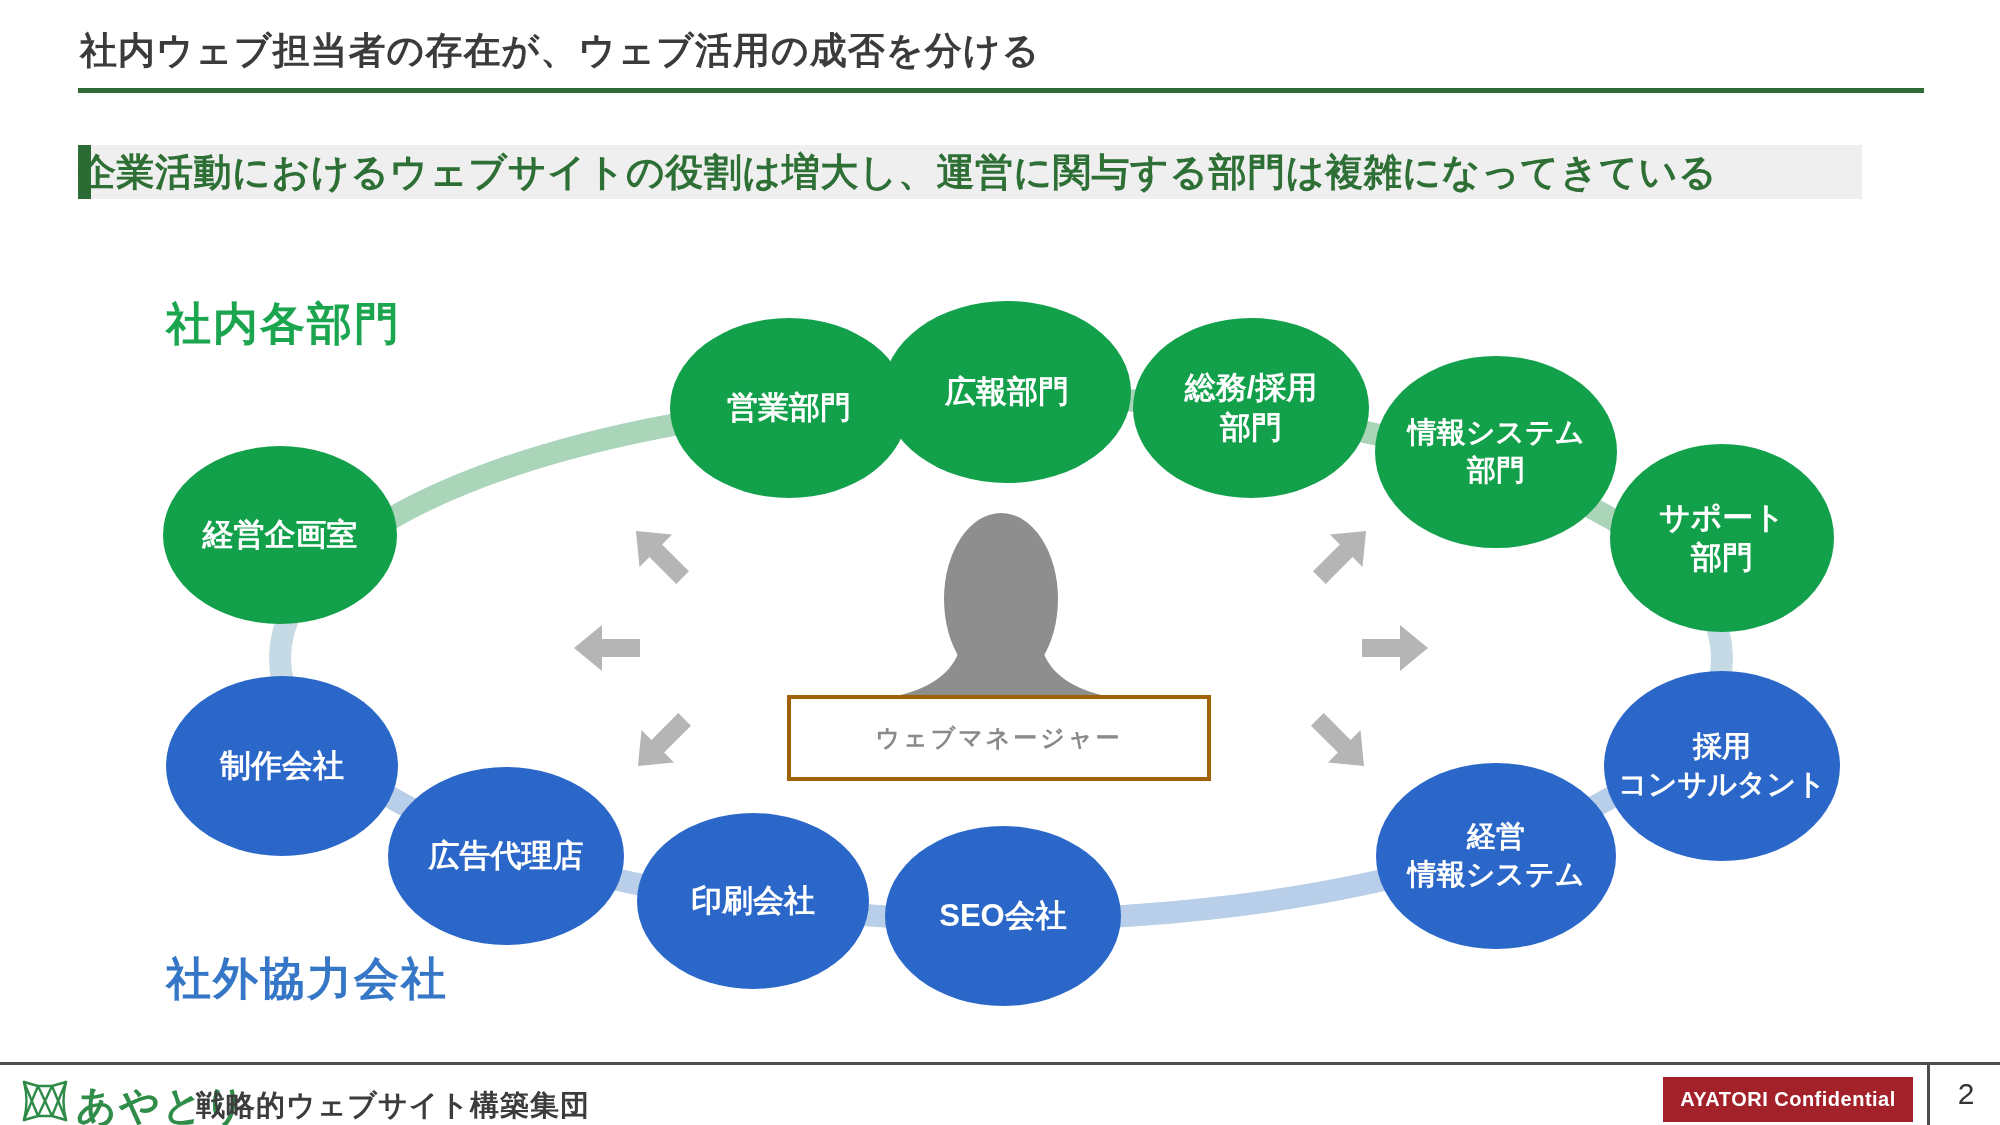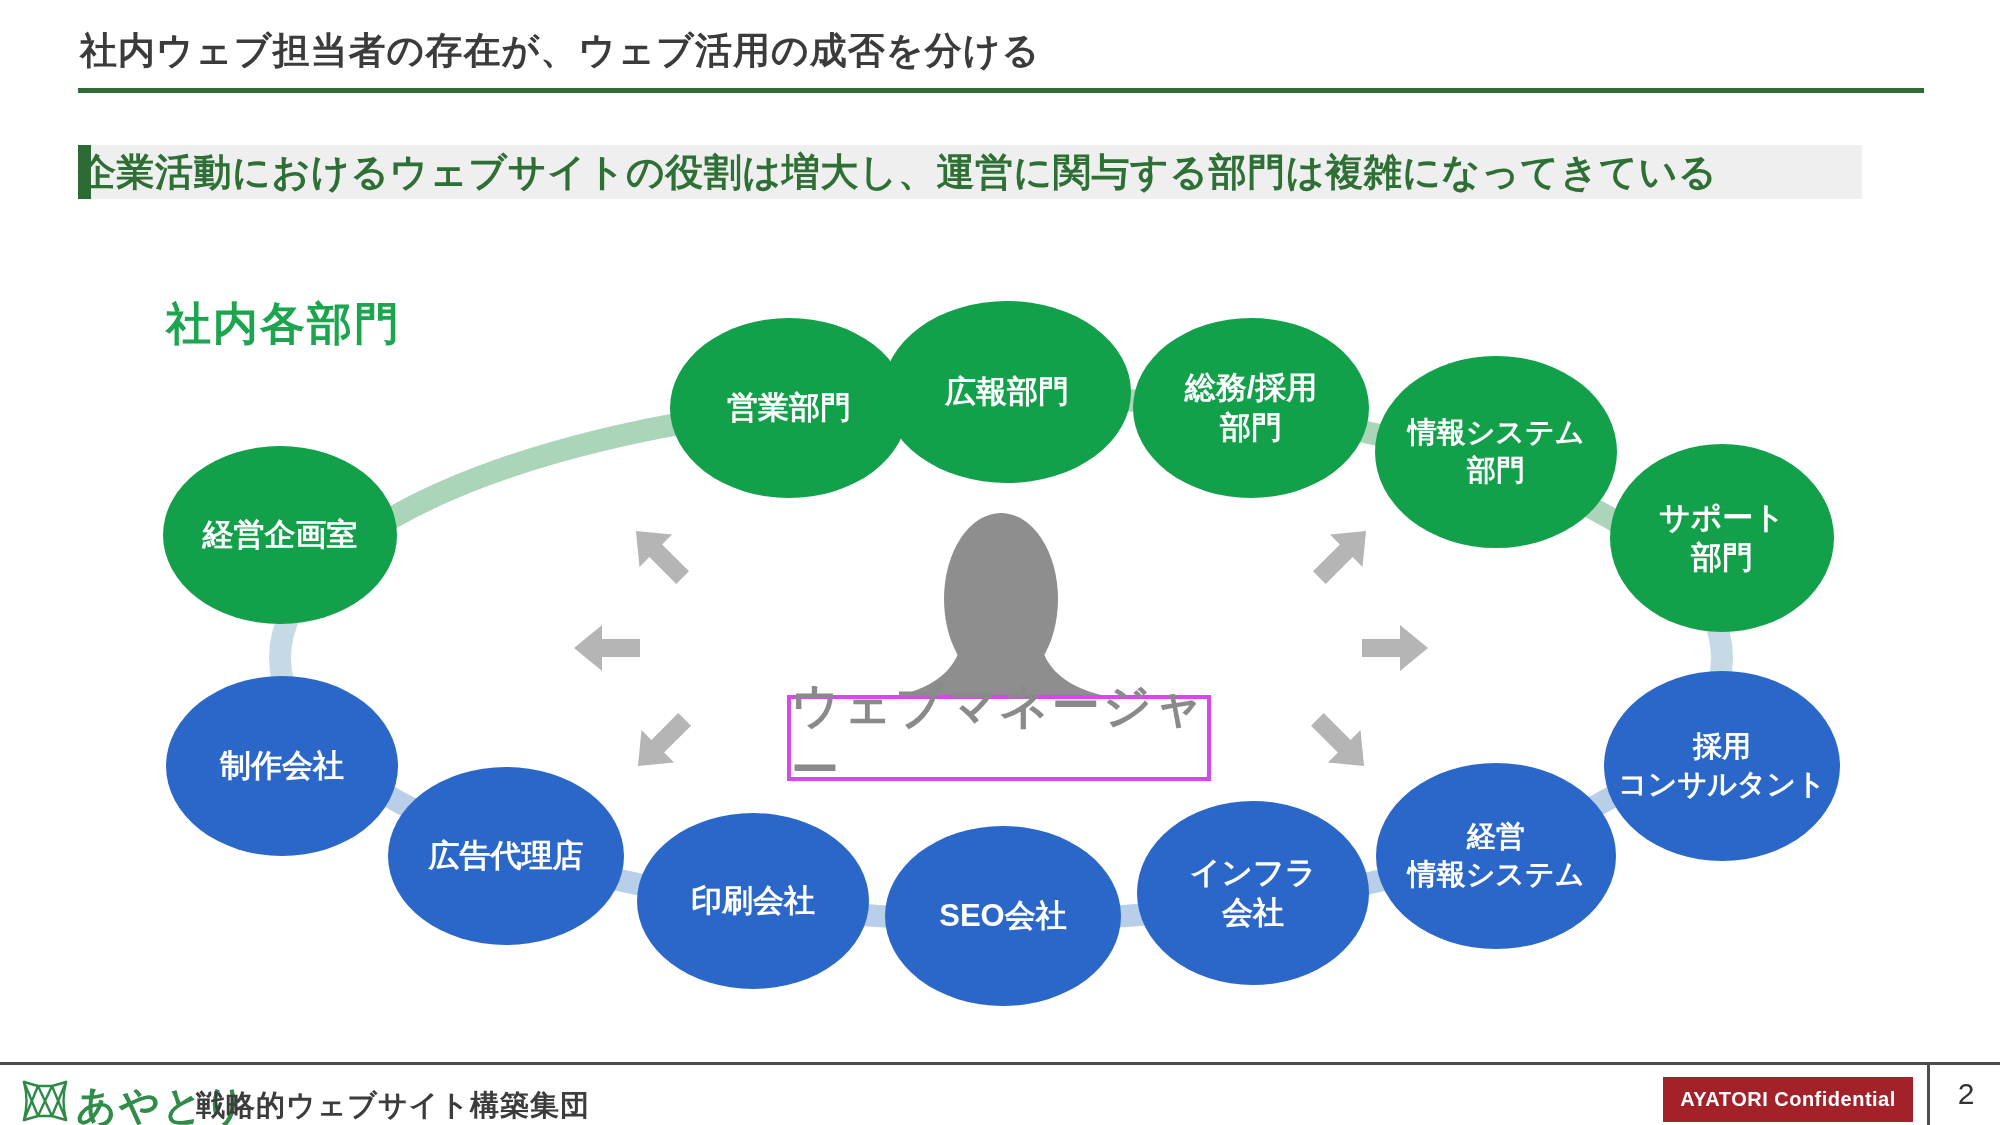--- a/index.html
+++ b/index.html
@@ -27,22 +27,22 @@
   .node{
     position:absolute;border-radius:50%;display:flex;align-items:center;justify-content:center;
     text-align:center;color:#ffffff;font-weight:bold;font-size:31px;line-height:1.3;
   }
   .node span{white-space:pre-line;}
   .node.green{background:#12a04a;}
   .node.blue{background:#2a67c8;}
   .node.small{font-size:29px;}
   .manager-box{
     position:absolute;left:787px;top:485px;width:424px;height:86px;background:#ffffff;
-    border:4px solid #d946ef;box-sizing:border-box;display:flex;align-items:center;justify-content:center;
-    font-size:48px;font-weight:bold;color:#8a8a8a;letter-spacing:3px;
+    border:4px solid #a16207;box-sizing:border-box;display:flex;align-items:center;justify-content:center;
+    font-size:24px;font-weight:bold;color:#8a8a8a;letter-spacing:3px;
   }
   
   .footer-rule{position:absolute;left:0;top:1062px;width:2000px;height:3px;background:#4d4d4d;}
   .footer-vdiv{position:absolute;left:1927px;top:1062px;width:3px;height:63px;background:#4d4d4d;}
   .logo-mark{position:absolute;left:20px;top:1080px;}
   .logo-text{position:absolute;left:76px;top:1078px;font-size:40px;font-weight:bold;color:#2f8c49;letter-spacing:2px;}
   .tagline{position:absolute;left:196px;top:1086px;font-size:29px;font-weight:bold;color:#3c3c3c;letter-spacing:1px;}
   .confidential-badge{
     position:absolute;left:1663px;top:1077px;width:250px;height:45px;background:#a32129;
     display:flex;align-items:center;justify-content:center;color:#ffffff;font-weight:bold;font-size:20px;letter-spacing:0.5px;
@@ -93,20 +93,21 @@
           </g>
       </g>
 
       <g fill="#8e8e8e">
         <ellipse cx="1001" cy="599" rx="57" ry="86"></ellipse>
         <path d="M 853 702 C 930 697 963 672 963 627 L 1039 627 C 1039 672 1072 697 1149 702 L 1149 762 L 853 762 Z"></path>
       </g>
     </svg>
 
     <div class="group-label internal">社内各部門</div>
+    <div class="group-label external">社外協力会社</div>
 
     <div class="node green" style="left:163px;top:236px;width:234px;height:178px;">
         <span>経営企画室</span>
       </div>
     <div class="node green" style="left:670px;top:108px;width:238px;height:180px;">
         <span>営業部門</span>
       </div>
     <div class="node green" style="left:883px;top:91px;width:248px;height:182px;">
         <span>広報部門</span>
       </div>
@@ -128,24 +129,20 @@
       </div>
     <div class="node blue" style="left:388px;top:557px;width:236px;height:178px;">
         <span>広告代理店</span>
       </div>
     <div class="node blue" style="left:637px;top:603px;width:232px;height:176px;">
         <span>印刷会社</span>
       </div>
     <div class="node blue" style="left:885px;top:616px;width:236px;height:180px;">
         <span>SEO会社</span>
       </div>
-    <div class="node blue" style="left:1137px;top:591px;width:232px;height:184px;">
-        <span>インフラ
-会社</span>
-      </div>
     <div class="node blue small" style="left:1376px;top:553px;width:240px;height:186px;">
         <span>経営
 情報システム</span>
       </div>
     <div class="node blue small" style="left:1604px;top:461px;width:236px;height:190px;">
         <span>採用
 コンサルタント</span>
       </div>
 
     <div class="manager-box">ウェブマネージャー</div>

